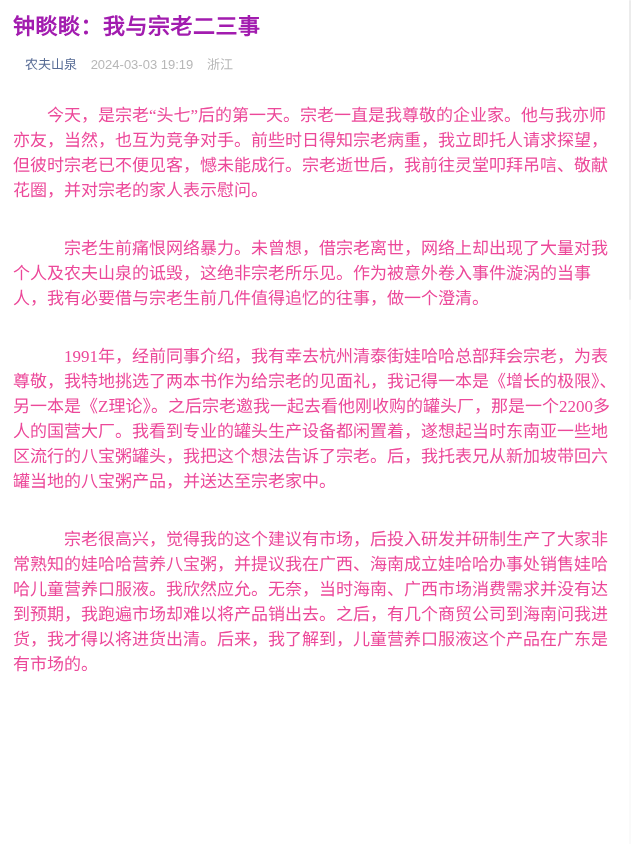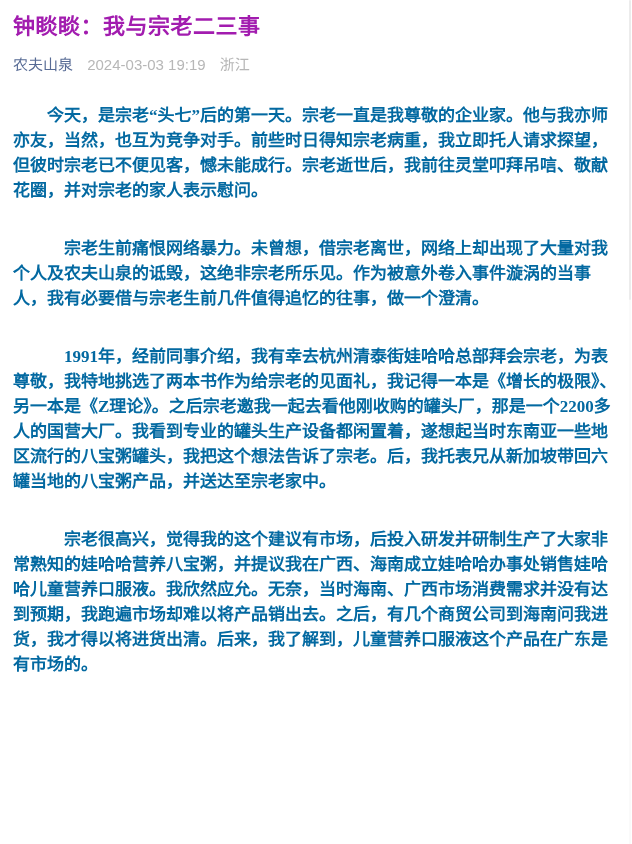--- a/index.html
+++ b/index.html
@@ -24,45 +24,45 @@
     margin: 0;
     font-size: 22px;
     line-height: 28px;
     font-weight: 700;
     color: #a21caf;
     letter-spacing: 0.5px;
     font-family: "Liberation Sans", "DejaVu Sans", sans-serif;
   }
   .meta {
     margin-top: 15px;
-    font-size: 15px;
+    font-size: 13px;
     line-height: 18px;
     color: #b7b7b7;
+    margin-left: 12px;
   }
   .meta .author {
     color: #576b95;
     margin-right: 10px;
     cursor: pointer;
     text-decoration: none;
   }
   .meta .time {
     margin-right: 10px;
   }
   .article {
     margin-top: 29px;
     padding-right: 2px;
   }
   .article p.para {
     margin: 0 0 33px 0;
     font-family: "Liberation Serif", "DejaVu Serif", serif;
     font-size: 17px;
     line-height: 25px;
-    color: #0369a1;
+    color: #ec4899;
     word-break: break-all;
-    font-weight: bold;
   }
   .article p.para:last-child {
     margin-bottom: 0;
   }
   .scrollbar-track {
     position: absolute;
     top: 0;
     right: 1px;
     width: 2px;
     height: 844px;

